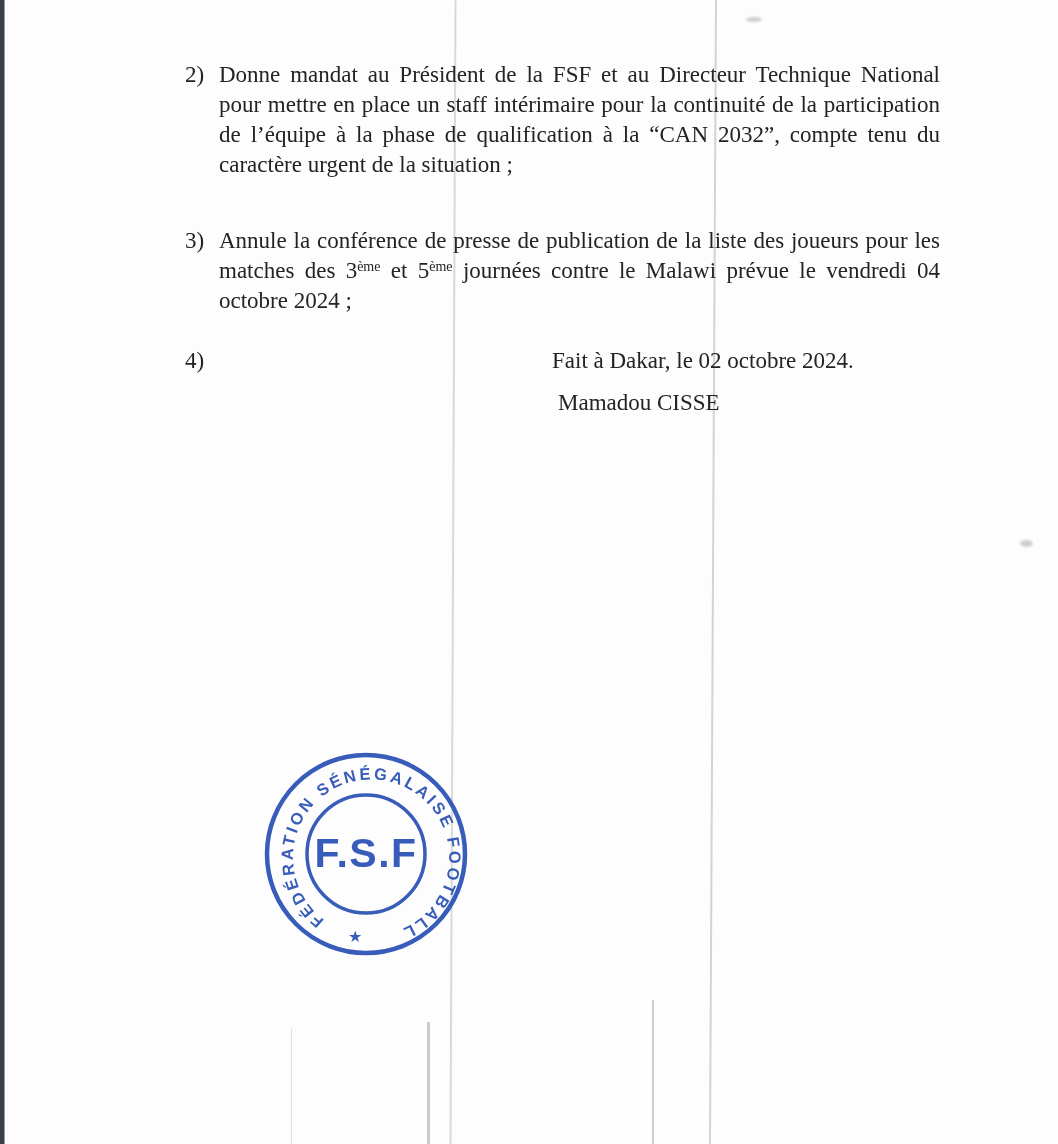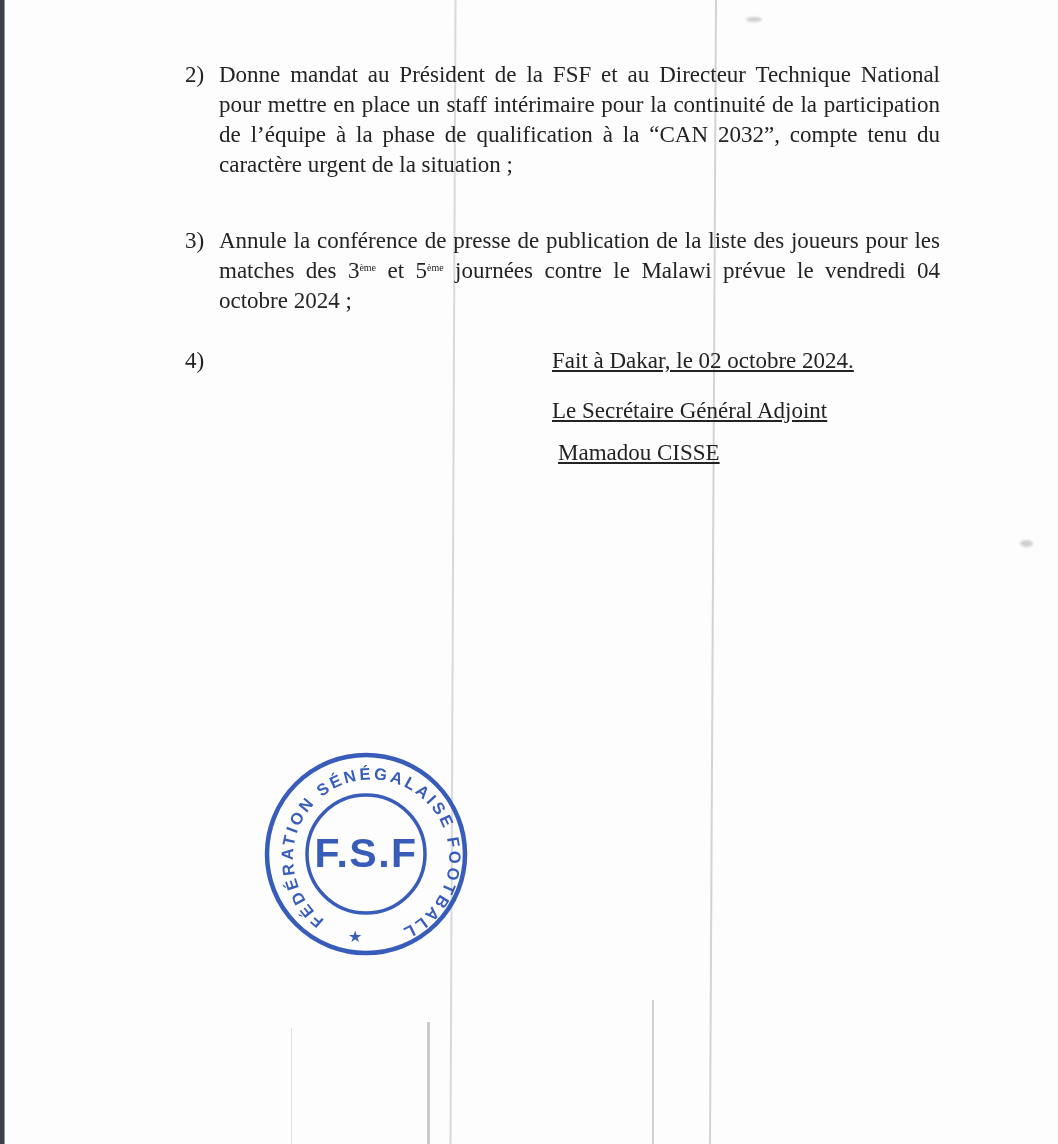--- a/index.html
+++ b/index.html
@@ -35,24 +35,24 @@
     position: absolute; left: 128px; top: 60px; width: 812px;
     font-size: 23px; line-height: 30px;
     color: #232325;
     text-align: justify;
   }
   .item { position: relative; padding-left: 34px; width: 721px; margin: 0 0 0 57px; }
   .item .num { position: absolute; left: 0; top: 0; }
   .item2 { margin-bottom: 46px; }
   .item3 { margin-bottom: 30px; }
   .item4 { margin-bottom: 20px; }
-  .sup { font-size: 10px; position: relative; top: -7px; line-height: 0; }
+  .sup { font-size: 14px; position: relative; top: -7px; line-height: 0; }
   .closing { margin: 0 0 22px 0; width: 812px; }
   .sig { text-align: left; }
-  .sig-line { margin-left: 424px; text-decoration: underline; }
+  .sig-line { margin-left: 424px; }
   .sig-t2 { margin-top: 20px; }
   .sig-t3 { margin-top: 12px; margin-left: 430px; }
 
   
   .stamp {
     position: absolute; left: 262px; top: 750px; width: 208px; height: 208px;
     opacity: 0.93;
   }
   .stamp svg { filter: blur(0.3px); }
   .stamp circle { stroke: #2a50b4; fill: none; }
@@ -82,21 +82,20 @@
       <span class="num">3)</span><span class="txt"><span>Annule la conférence de presse de publication de la liste des joueurs pour les matches des 3</span><span class="sup">ème</span><span> et 5</span><span class="sup">ème</span><span> journées contre le Malawi prévue le vendredi 04 octobre 2024 ;</span></span>
     </div>
 
     <div class="item item4">
       <span class="num">4)</span>
     </div>
 
 
     <div class="sig">
       <div class="sig-line">Fait à Dakar, le 02 octobre 2024.</div>
-      <div class="sig-line sig-t2">Le Secrétaire Général Adjoint</div>
       <div class="sig-line sig-t3">Mamadou CISSE</div>
     </div>
 
   </div>
 
   <div class="stamp">
     <svg width="208" height="208" viewBox="0 0 208 208">
       <circle cx="104" cy="104" r="99" stroke-width="4.5"></circle>
       <circle cx="104" cy="104" r="59" stroke-width="3.5"></circle>
       <defs>

